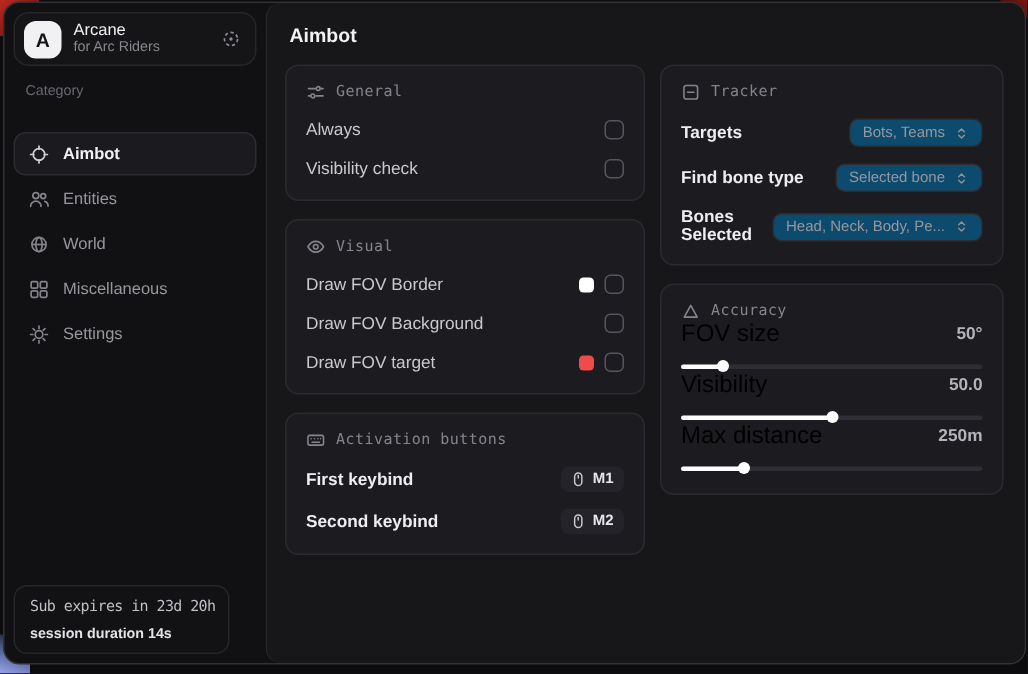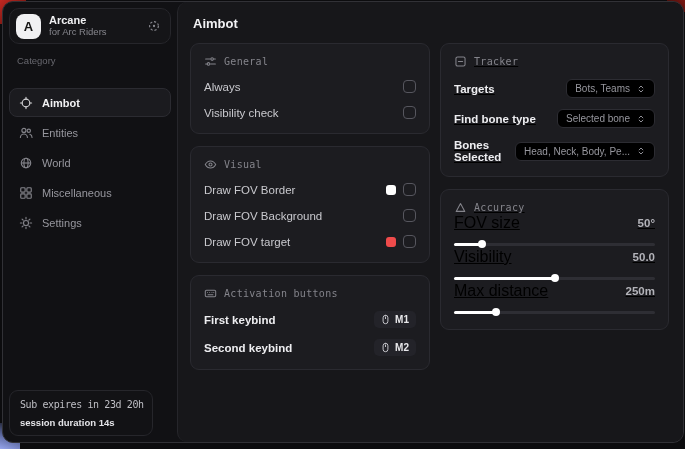--- a/index.html
+++ b/index.html
@@ -23,21 +23,21 @@
   
   .sidebar{width:174px;flex:0 0 174px;position:relative;}
   .side-header{
     margin:6px;height:36px;box-sizing:border-box;
     background:#151518;border:1px solid #26262b;border-radius:10px;
     display:flex;align-items:center;gap:8px;padding:0 9px 0 6px;
   }
   .logo{width:25px;height:25px;border-radius:8px;background:#f1f1f3;color:#141414;
     font-weight:800;font-size:13px;display:flex;align-items:center;justify-content:center;}
   .app-meta{line-height:1.15;}
-  .app-name{font-size:11px;font-weight:700;color:#f0f0f2;}
+  .app-name{font-size:11px;font-weight:400;color:#f0f0f2;}
   .app-sub{font-size:9.5px;color:#87878e;}
   .side-refresh{margin-left:auto;color:#8c8c93;display:flex;cursor:pointer;}
   .category{margin:11px 14px 22px;font-size:9.5px;color:#67676e;}
   .nav{margin:0 6px;}
   .nav-item{
     height:27px;display:flex;align-items:center;gap:9px;padding:0 9px;
     border-radius:8px;border:1px solid transparent;
     font-size:11px;color:#97979e;margin-bottom:1px;cursor:pointer;
   }
   .nav-item.selected{background:#1b1b1f;border-color:#2b2b31;color:#f1f1f3;font-weight:600;}
@@ -51,21 +51,21 @@
   .sub-line2{font-size:9.5px;font-weight:700;color:#e4e4e8;margin-top:7px;}
 
   
   .main{
     flex:1;background:#17171a;border-left:1px solid #26262b;
     border-radius:10px;padding:12px 14px 12px 12px;box-sizing:border-box;
   }
   .page-title{font-size:13px;font-weight:700;color:#f2f2f4;margin:2px 0 12px 3px;}
   .cols{display:flex;gap:10px;align-items:flex-start;}
   .col-left{width:240px;flex:0 0 240px;display:flex;flex-direction:column;gap:12px;}
-  .col-right{flex:1;display:flex;flex-direction:column;gap:12px;text-decoration:underline;}
+  .col-right{flex:1;display:flex;flex-direction:column;gap:12px;}
 
   .card{
     background:#1c1c20;border:1px solid #2a2a30;border-radius:9px;
     padding:11px 13px 13px;box-sizing:border-box;
   }
   .card-title{
     display:flex;align-items:center;gap:7px;
     font-family:"DejaVu Sans Mono",monospace;font-size:10px;color:#84848b;letter-spacing:.3px;text-align:center;
   }
   .card-title .ic{display:flex;color:#84848b;}
@@ -74,21 +74,21 @@
   .row .lbl.strong{color:#eeeef1;font-weight:700;}
   .rgroup{display:flex;align-items:center;gap:7px;}
   .checkbox{width:13px;height:13px;box-sizing:border-box;border:1.5px solid #56565e;border-radius:4px;background:transparent;cursor:pointer;}
   .swatch{width:10px;height:10px;border-radius:3px;cursor:pointer;}
   .keypill{
     display:flex;align-items:center;gap:5px;background:#232329;border-radius:5px;
     padding:3px 7px;font-size:10px;font-weight:700;color:#e7e7ea;cursor:pointer;
   }
   .keypill .ic{display:flex;color:#c9c9ce;}
   .selectbtn{
-    display:flex;align-items:center;gap:6px;background:#000000;border:1px solid #2c2c32;
+    display:flex;align-items:center;gap:6px;background:#0c4a6e;border:1px solid #2c2c32;
     border-radius:6px;padding:3px 8px;font-size:10px;color:#97979e;cursor:pointer;max-width:150px;
   }
   .selectbtn .val{white-space:nowrap;overflow:hidden;text-overflow:ellipsis;}
   .selectbtn .ic{display:flex;color:#8f8f96;flex:0 0 auto;}
 
   .acc-group{}
   .acc-top{display:flex;align-items:center;justify-content:space-between;}
   .acc-val{font-size:11.5px;color:#b3b3b9;font-weight:600;}
   .slider{margin-top:8px;height:8px;display:flex;align-items:center;cursor:pointer;}
   .track{position:relative;height:3px;border-radius:2px;background:#2e2e34;width:100%;}

